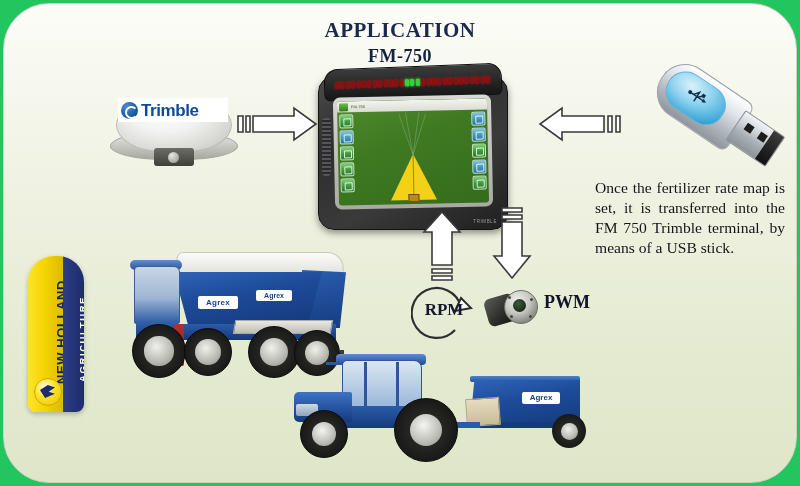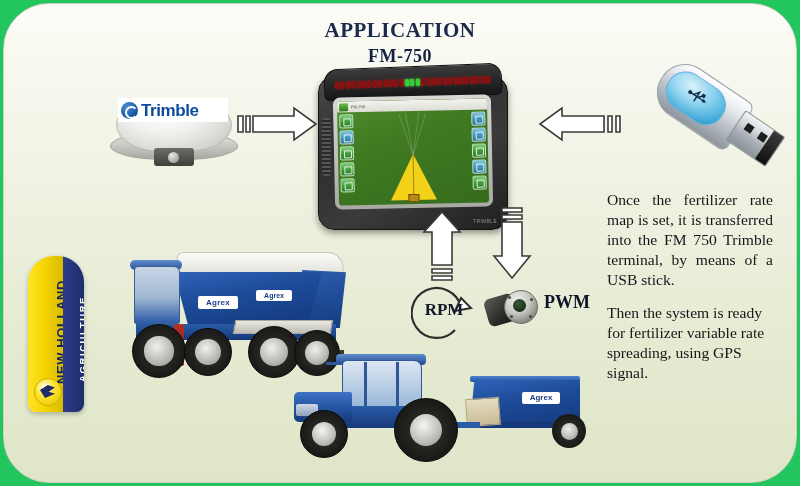--- a/index.html
+++ b/index.html
@@ -407,21 +407,21 @@
   .trl-frame{
     position:absolute;left:186px;top:74px;width:104px;height:6px;background:#16397a;
   }
 
   
   #desc{
     position:absolute;left:591px;top:174px;width:190px;
     font-family:"Liberation Serif",serif;font-size:15.6px;line-height:1.29;
     color:#16161a;text-align:justify;
   }
-  #desc p{margin:12px;}
+  #desc p{margin:0;}
   #desc p + p{margin-top:1px;}
   #desc p.last{text-align:left;}
 </style>
 </head>
 <body>
 
 <div id="stage">
   <div class="panel">
 
     <div class="title" id="app-title">APPLICATION</div>
@@ -631,17 +631,16 @@
       <div class="tr-mirror"></div>
       <div class="tr-body"></div>
       <div class="tr-hood"></div>
       <div class="tr-grill"></div>
       <div class="tr-tyre tr-rear"></div>
       <div class="tr-tyre tr-front"></div>
     </div>
 
     <div id="desc">
       <p>Once the fertilizer rate map is set, it is transferred into the FM 750 Trimble terminal, by means of a USB stick.</p>
-      <p class="last">Then the system is ready for fertilizer variable rate spreading, using GPS signal.</p>
     </div>
 
   </div>
 </div>
 
 </body></html>

